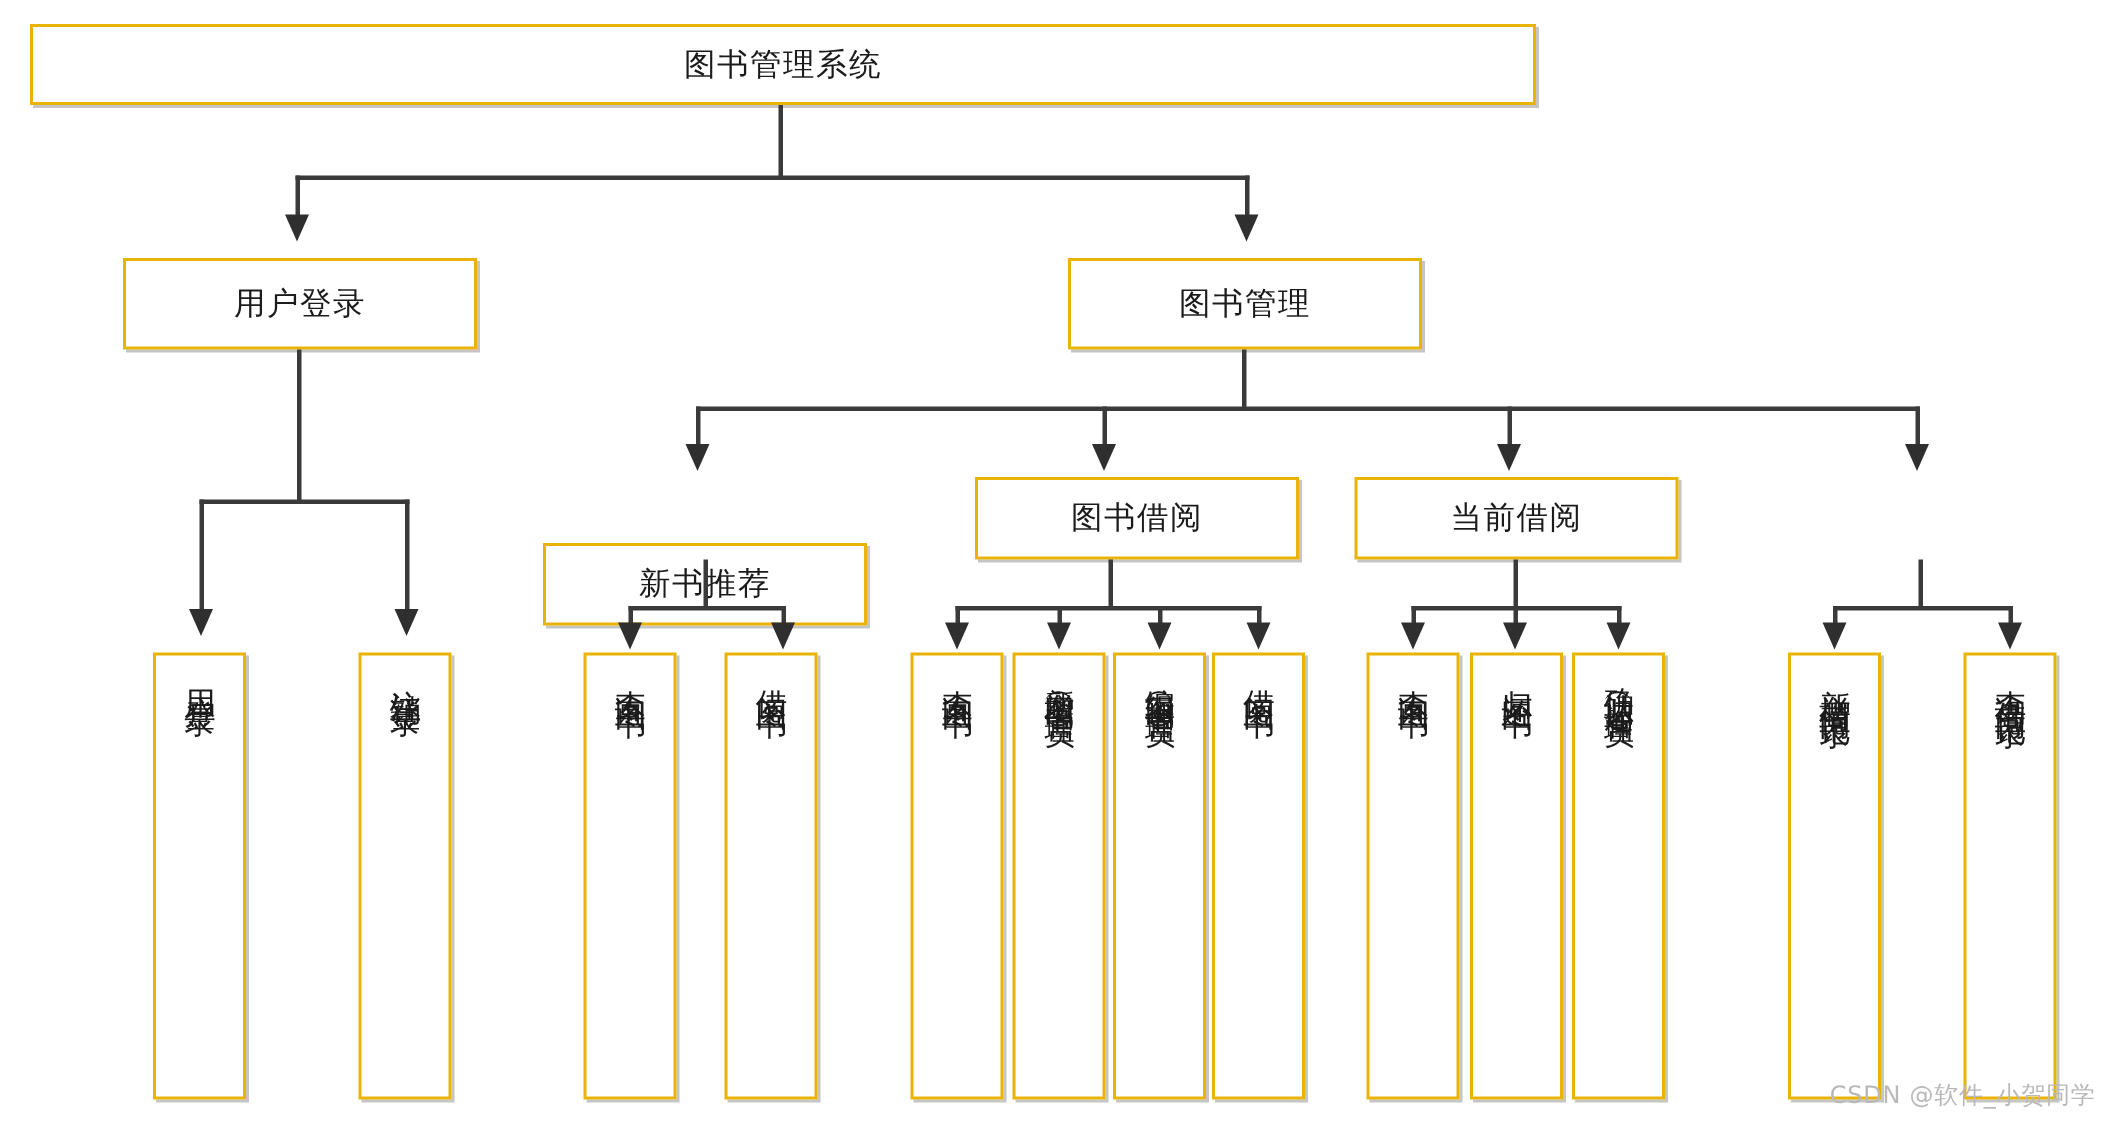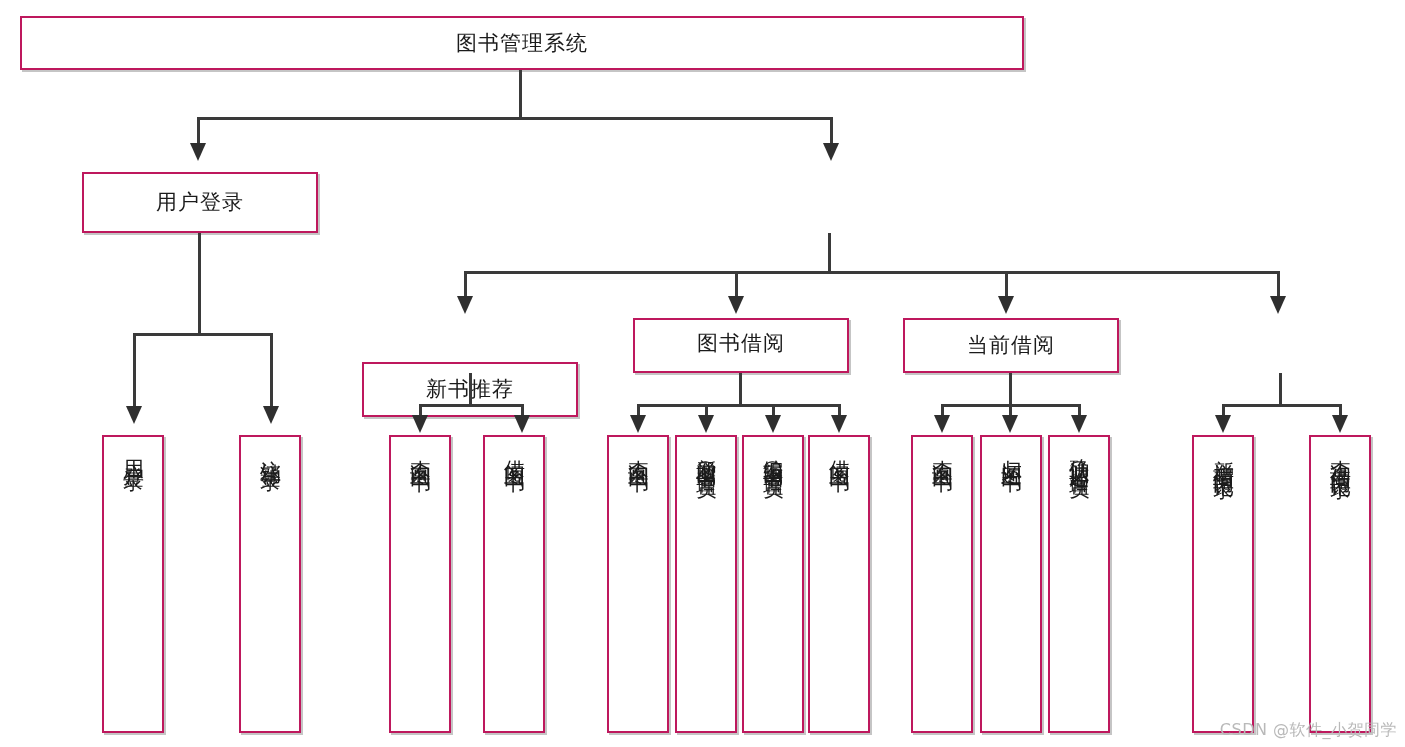--- a/index.html
+++ b/index.html
@@ -15,21 +15,21 @@
     position: relative;
     width: 1405px;
     height: 747px;
     background: #ffffff;
     overflow: hidden;
   }
   .node {
     position: absolute;
     box-sizing: border-box;
     background: #ffffff;
-    border: 2px solid #be185d;
+    border: 2px solid #eab308;
     display: flex;
     align-items: center;
     justify-content: center;
     color: #1b1b1b;
     box-shadow: 2px 2px 0 rgba(150,150,150,0.55);
   }
   .node .label {
     line-height: 1.18;
     letter-spacing: 1px;
     white-space: nowrap;
@@ -89,20 +89,23 @@
 
   <div class="edge v" style="left:519px; top:70px; width:3px; height:48px;"></div>
   <div class="edge h" style="left:197px; top:117px; width:636px; height:3px;"></div>
   <div class="edge v" style="left:197px; top:117px; width:3px; height:27px;"></div>
   <div class="arrow" style="left:190px; top:143px;"></div>
   <div class="edge v" style="left:830px; top:117px; width:3px; height:27px;"></div>
   <div class="arrow" style="left:823px; top:143px;"></div>
 
   <div class="node horiz" style="left:82px; top:172px; width:236px; height:61px;">
     <span class="label">用户登录</span>
+  </div>
+  <div class="node horiz" style="left:712px; top:172px; width:236px; height:61px;">
+    <span class="label">图书管理</span>
   </div>
 
   <div class="edge v" style="left:198px; top:233px; width:3px; height:102px;"></div>
   <div class="edge h" style="left:133px; top:333px; width:140px; height:3px;"></div>
   <div class="edge v" style="left:133px; top:333px; width:3px; height:74px;"></div>
   <div class="arrow" style="left:126px; top:406px;"></div>
   <div class="edge v" style="left:270px; top:333px; width:3px; height:74px;"></div>
   <div class="arrow" style="left:263px; top:406px;"></div>
 
   <div class="edge v" style="left:828px; top:233px; width:3px; height:40px;"></div>
@@ -112,21 +115,21 @@
   <div class="edge v" style="left:735px; top:271px; width:3px; height:26px;"></div>
   <div class="arrow" style="left:728px; top:296px;"></div>
   <div class="edge v" style="left:1005px; top:271px; width:3px; height:26px;"></div>
   <div class="arrow" style="left:998px; top:296px;"></div>
   <div class="edge v" style="left:1277px; top:271px; width:3px; height:26px;"></div>
   <div class="arrow" style="left:1270px; top:296px;"></div>
 
   <div class="node horiz" style="left:362px; top:318px; width:216px; height:55px;margin-top:44px;">
     <span class="label">新书推荐</span>
   </div>
-  <div class="node horiz" style="left:633px; top:318px; width:216px; height:55px;font-family:Liberation Mono, monospace;">
+  <div class="node horiz" style="left:650px; top:318px; width:216px; height:55px;">
     <span class="label">图书借阅</span>
   </div>
   <div class="node horiz" style="left:903px; top:318px; width:216px; height:55px;">
     <span class="label">当前借阅</span>
   </div>
 
   <div class="edge v" style="left:469px; top:373px; width:3px; height:33px;"></div>
   <div class="edge h" style="left:419px; top:404px; width:105px; height:3px;"></div>
   <div class="edge v" style="left:419px; top:404px; width:3px; height:14px;"></div>
   <div class="arrow" style="left:412px; top:415px;"></div>

